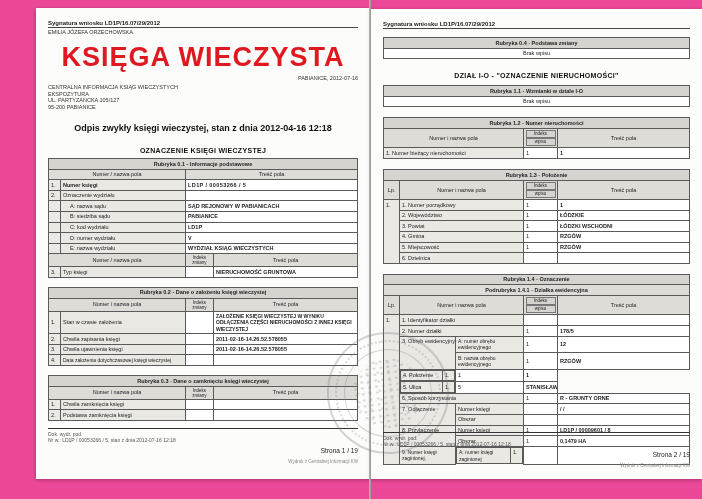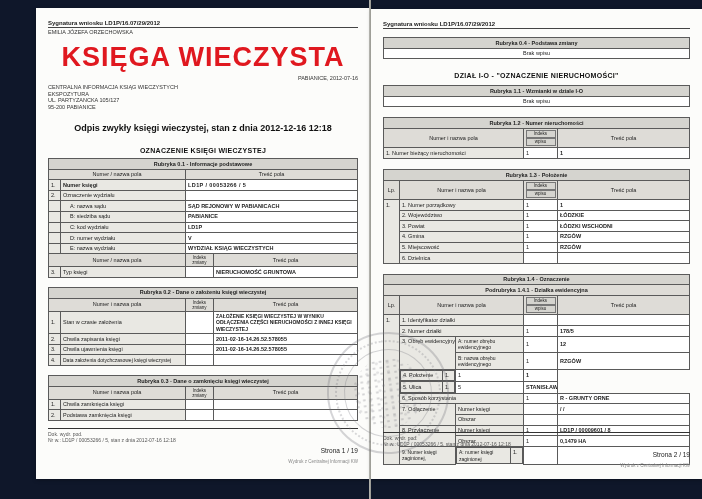--- a/index.html
+++ b/index.html
@@ -1,17 +1,17 @@
 <!DOCTYPE html>
 <html><head>
 <meta charset="utf-8">
 <style>
   html,body{margin:0;padding:0;}
   body{width:702px;height:499px;background:#d7d7d2;font-family:"Liberation Sans",sans-serif;}
-  .canvas{position:relative;width:702px;height:499px;background:#0f172a;overflow:hidden;}
+  .canvas{position:relative;width:702px;height:499px;background:#ec4899;overflow:hidden;}
   .page{position:absolute;background:#fcfcfa;box-shadow:0 1px 4px rgba(0,0,0,.3);z-index:1;}
   #page1{left:36px;top:8px;width:334px;height:471px;}
   #page2{left:371px;top:9px;width:331px;height:470px;}
   .inner{padding:12px 12px 0 12px;position:relative;height:100%;box-sizing:border-box;}
   .sig{font-size:6px;font-weight:bold;color:#222;}
   .sigrule{border:none;border-top:1px solid #444;margin:1px 0 1px 0;}
   .applicant{font-size:5.5px;color:#333;}
   .kw-title{color:#e0181f;font-weight:bold;font-size:27px;text-align:center;letter-spacing:1px;margin-top:8px;line-height:28px;}
   .place-date{font-size:5.5px;text-align:right;margin-top:4px;color:#333;}
   .office div{font-size:5.5px;line-height:6.5px;color:#333;}
@@ -65,21 +65,21 @@
       <div class="kw-title">KSIĘGA WIECZYSTA</div>
       <div class="place-date">PABIANICE, 2012-07-16</div>
 
       <div class="office">
         <div>CENTRALNA INFORMACJA KSIĄG WIECZYSTYCH</div>
         <div>EKSPOZYTURA</div>
         <div>UL. PARTYZANCKA 105/127</div>
         <div>95-200 PABIANICE</div>
       </div>
 
-      <div class="subtitle">Odpis zwykły księgi wieczystej, stan z dnia 2012-12-16 12:18</div>
+      <div class="subtitle">Odpis zwykły księgi wieczystej, stan z dnia 2012-04-16 12:18</div>
       <div class="section-title">OZNACZENIE KSIĘGI WIECZYSTEJ</div>
 
       <table class="t mt4">
         <colgroup>
             <col style="width:12px">
             <col style="width:125px">
             <col style="width:28px">
             <col>
           </colgroup>
         <tbody>

